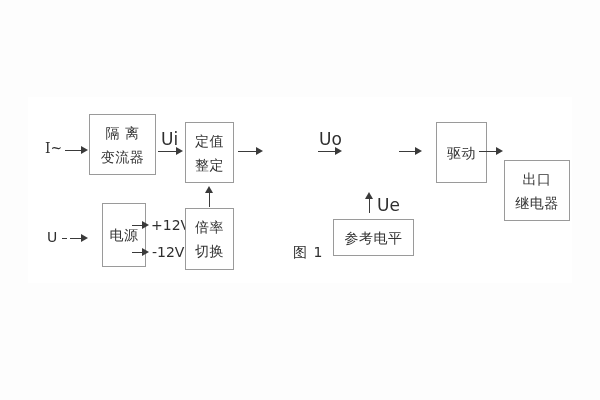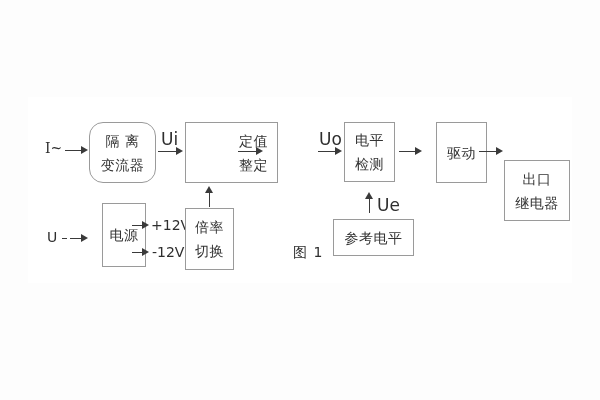--- a/index.html
+++ b/index.html
@@ -45,22 +45,22 @@
   
   .av{position:absolute;width:1px;background:#3a3a3a;}
   .av::after{
     content:"";position:absolute;top:-7px;left:-4px;
     border-bottom:7px solid #3a3a3a;
     border-left:4px solid transparent;
     border-right:4px solid transparent;
   }
 
   
-  #b-isolation{left:89px;top:122px;width:65px;height:59px;border-radius:14px;}
-  #b-setpoint{left:185px;top:122px;width:47px;height:59px;padding-left:44px;}
+  #b-isolation{left:89px;top:114px;width:65px;height:59px;}
+  #b-setpoint{left:185px;top:122px;width:47px;height:59px;}
   #b-rectifier{left:265px;top:122px;width:47px;height:59px;}
   #b-level{left:344px;top:122px;width:49px;height:58px;}
   #b-drive{left:436px;top:122px;width:49px;height:59px;}
   #b-relay{left:504px;top:122px;width:64px;height:59px;margin-top:38px;}
   #b-power{left:89px;top:203px;width:42px;height:62px;margin-left:13px;}
   #b-ratio{left:185px;top:208px;width:47px;height:60px;}
   #b-ref{left:333px;top:219px;width:79px;height:35px;gap:0;}
 
   
   #l-in-current{left:45px;top:141px;}
@@ -104,24 +104,20 @@
   <span class="lbl big" id="l-caption">图 1</span>
 
   <div class="box" id="b-isolation">
     <span>隔 离</span>
     <span>变流器</span>
   </div>
   <div class="box" id="b-setpoint">
     <span>定值</span>
     <span>整定</span>
   </div>
-  <div class="box" id="b-level">
-    <span>电平</span>
-    <span>检测</span>
-  </div>
   <div class="box" id="b-drive">
     <span>驱动</span>
   </div>
   <div class="box" id="b-relay">
     <span>出口</span>
     <span>继电器</span>
   </div>
 
   <div class="box" id="b-power">
     <span>电源</span>

